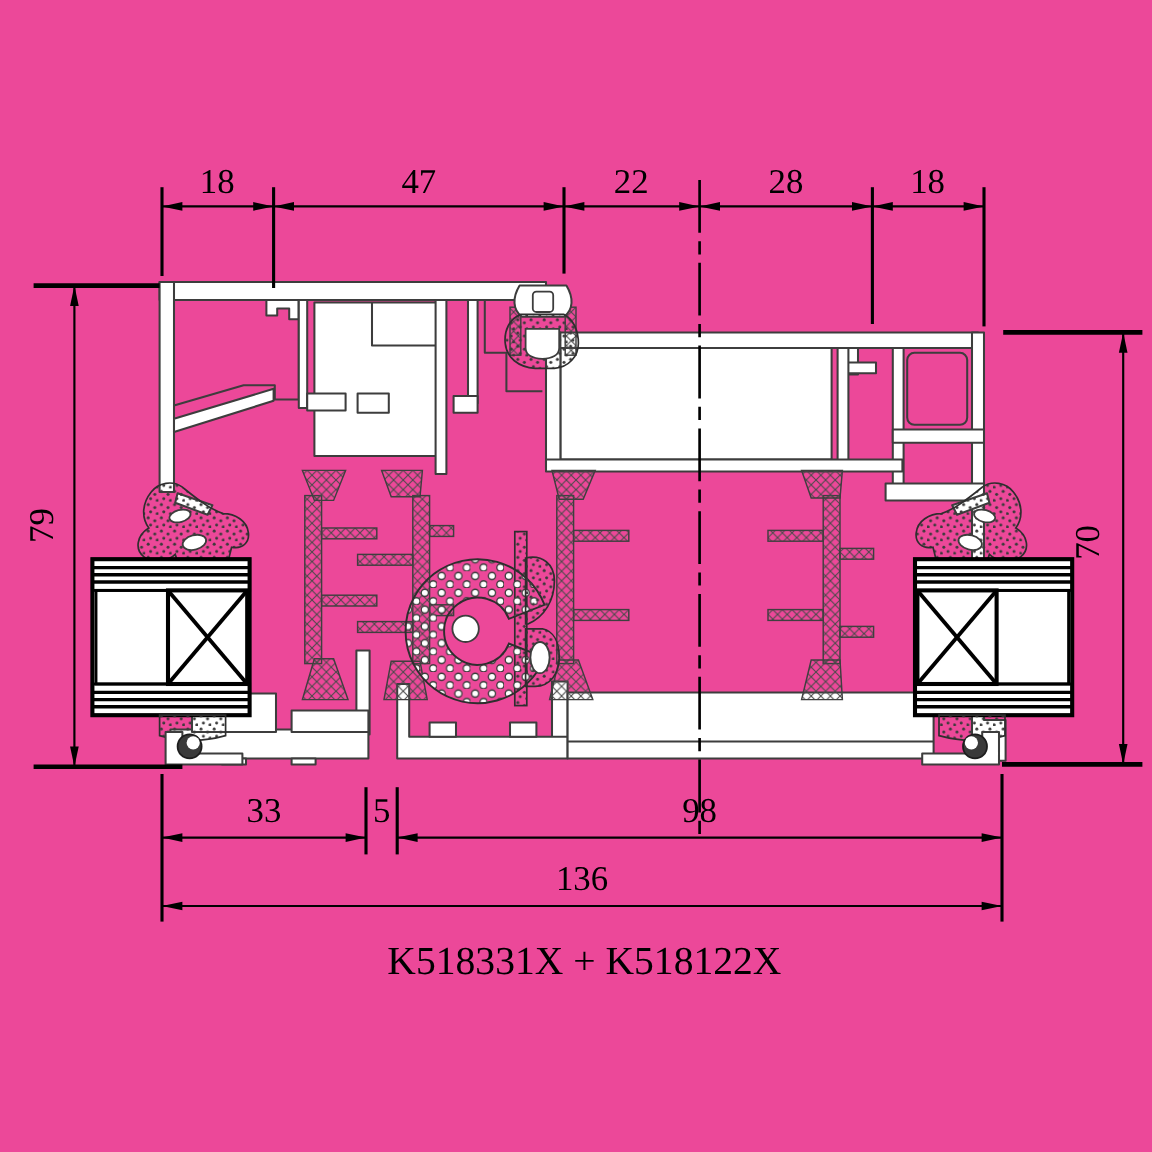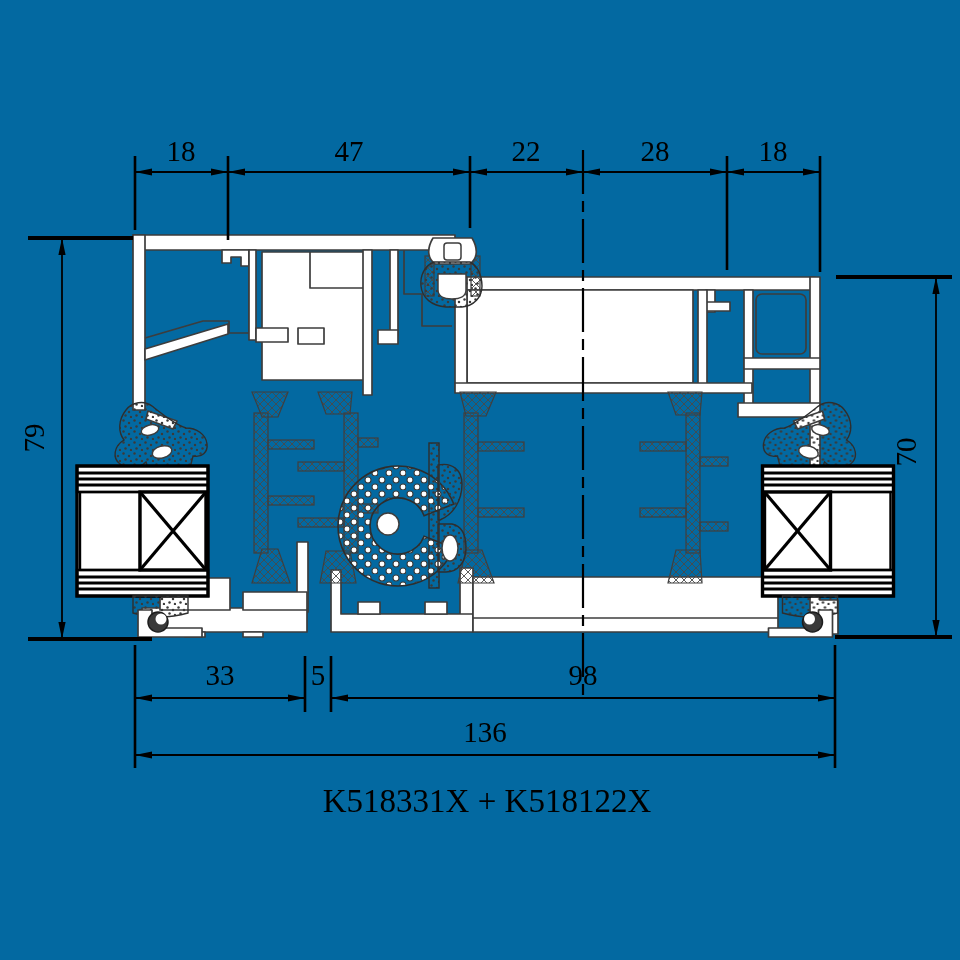--- a/index.html
+++ b/index.html
@@ -1,16 +1,16 @@
 <!DOCTYPE html>
 <html><head>
 <meta charset="utf-8">
 <style>
   html,body{margin:0;padding:0;background:#ffffff;}
-  .stage{position:relative;width:960px;height:960px;background:#0369a1;overflow:hidden;
+  .stage{position:relative;width:960px;height:960px;background:#ec4899;overflow:hidden;
          font-family:"Liberation Serif",serif;}
   svg{display:block}
   .p  { fill:#ffffff; stroke:#3d3d3d; stroke-width:1.7; stroke-linejoin:round; }
   .pl { fill:none;    stroke:#3d3d3d; stroke-width:1.7; stroke-linejoin:round; }
   .pw { fill:#ffffff; stroke:#3d3d3d; stroke-width:1.5; }
   .hatch { fill:url(#xh); stroke:#3f3f3f; stroke-width:1.2; }
   .stip  { fill:url(#st); stroke:#2e2e2e; stroke-width:1.4; }
   .dots  { fill:url(#dc); stroke:#2e2e2e; stroke-width:1.6; }
   .blk   { fill:#ffffff; stroke:#000; stroke-width:3.4; }
   .blkin { fill:none; stroke:#000; stroke-width:2.4; }

